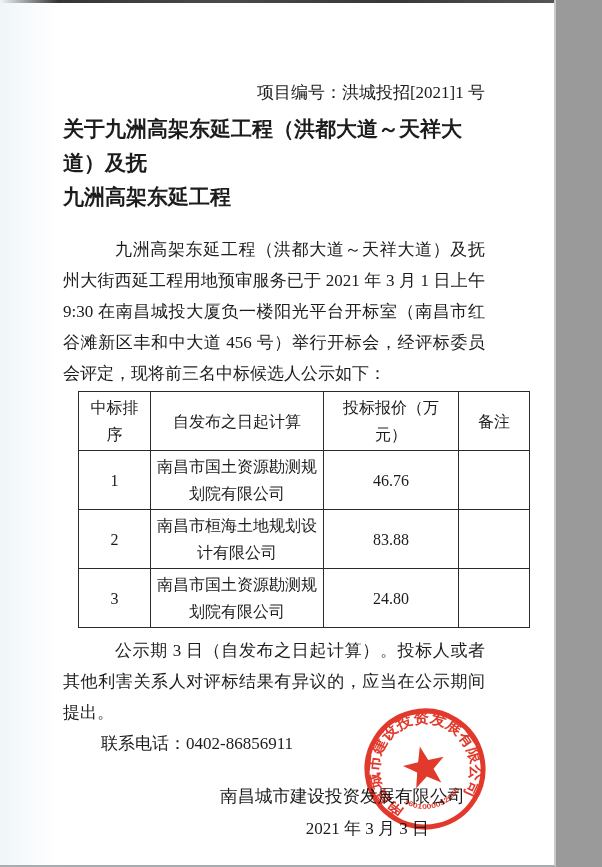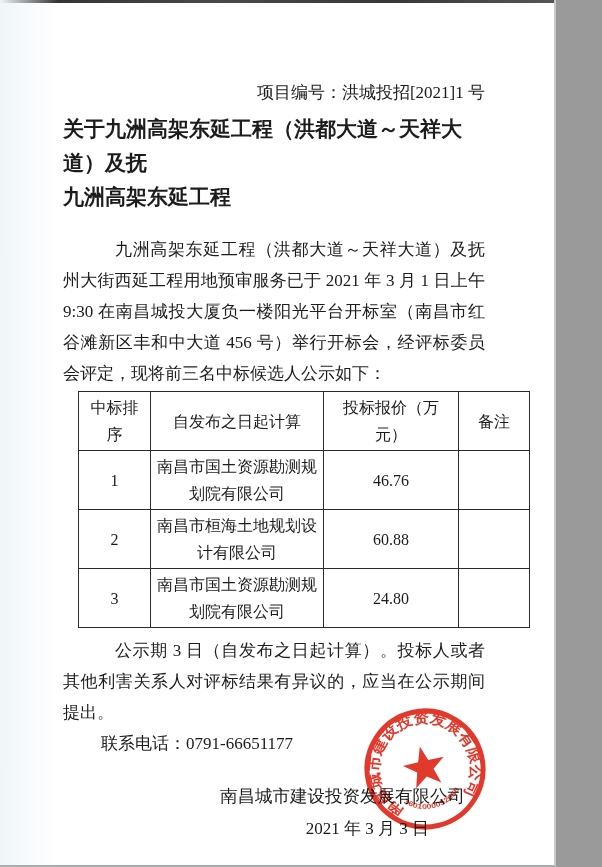--- a/index.html
+++ b/index.html
@@ -145,35 +145,35 @@
       </tr>
       <tr>
         <td>1</td>
         <td>南昌市国土资源勘测规划院有限公司</td>
         <td>46.76</td>
         <td></td>
       </tr>
       <tr>
         <td>2</td>
         <td>南昌市桓海土地规划设计有限公司</td>
-        <td>60.88</td>
+        <td>83.88</td>
         <td></td>
       </tr>
       <tr>
         <td>3</td>
         <td>南昌市国土资源勘测规划院有限公司</td>
         <td>24.80</td>
         <td></td>
       </tr>
     </tbody>
       </table>
 
     <div class="notice">公示期 3 日（自发布之日起计算）。投标人或者其他利害关系人对评标结果有异议的，应当在公示期间提出。</div>
 
-    <div class="contact-line">联系电话：0791-66651177</div>
+    <div class="contact-line">联系电话：0402-86856911</div>
 
     <div class="signature">
       <div class="sig-company">南昌城市建设投资发展有限公司</div>
       <div class="sig-date">2021 年 3 月 3 日</div>
     </div>
   </div>
 
   <svg class="seal" viewBox="0 0 150 150">
     <circle cx="75" cy="75" r="58" fill="none" stroke="#e0281b" stroke-width="5"></circle>
     <defs>

